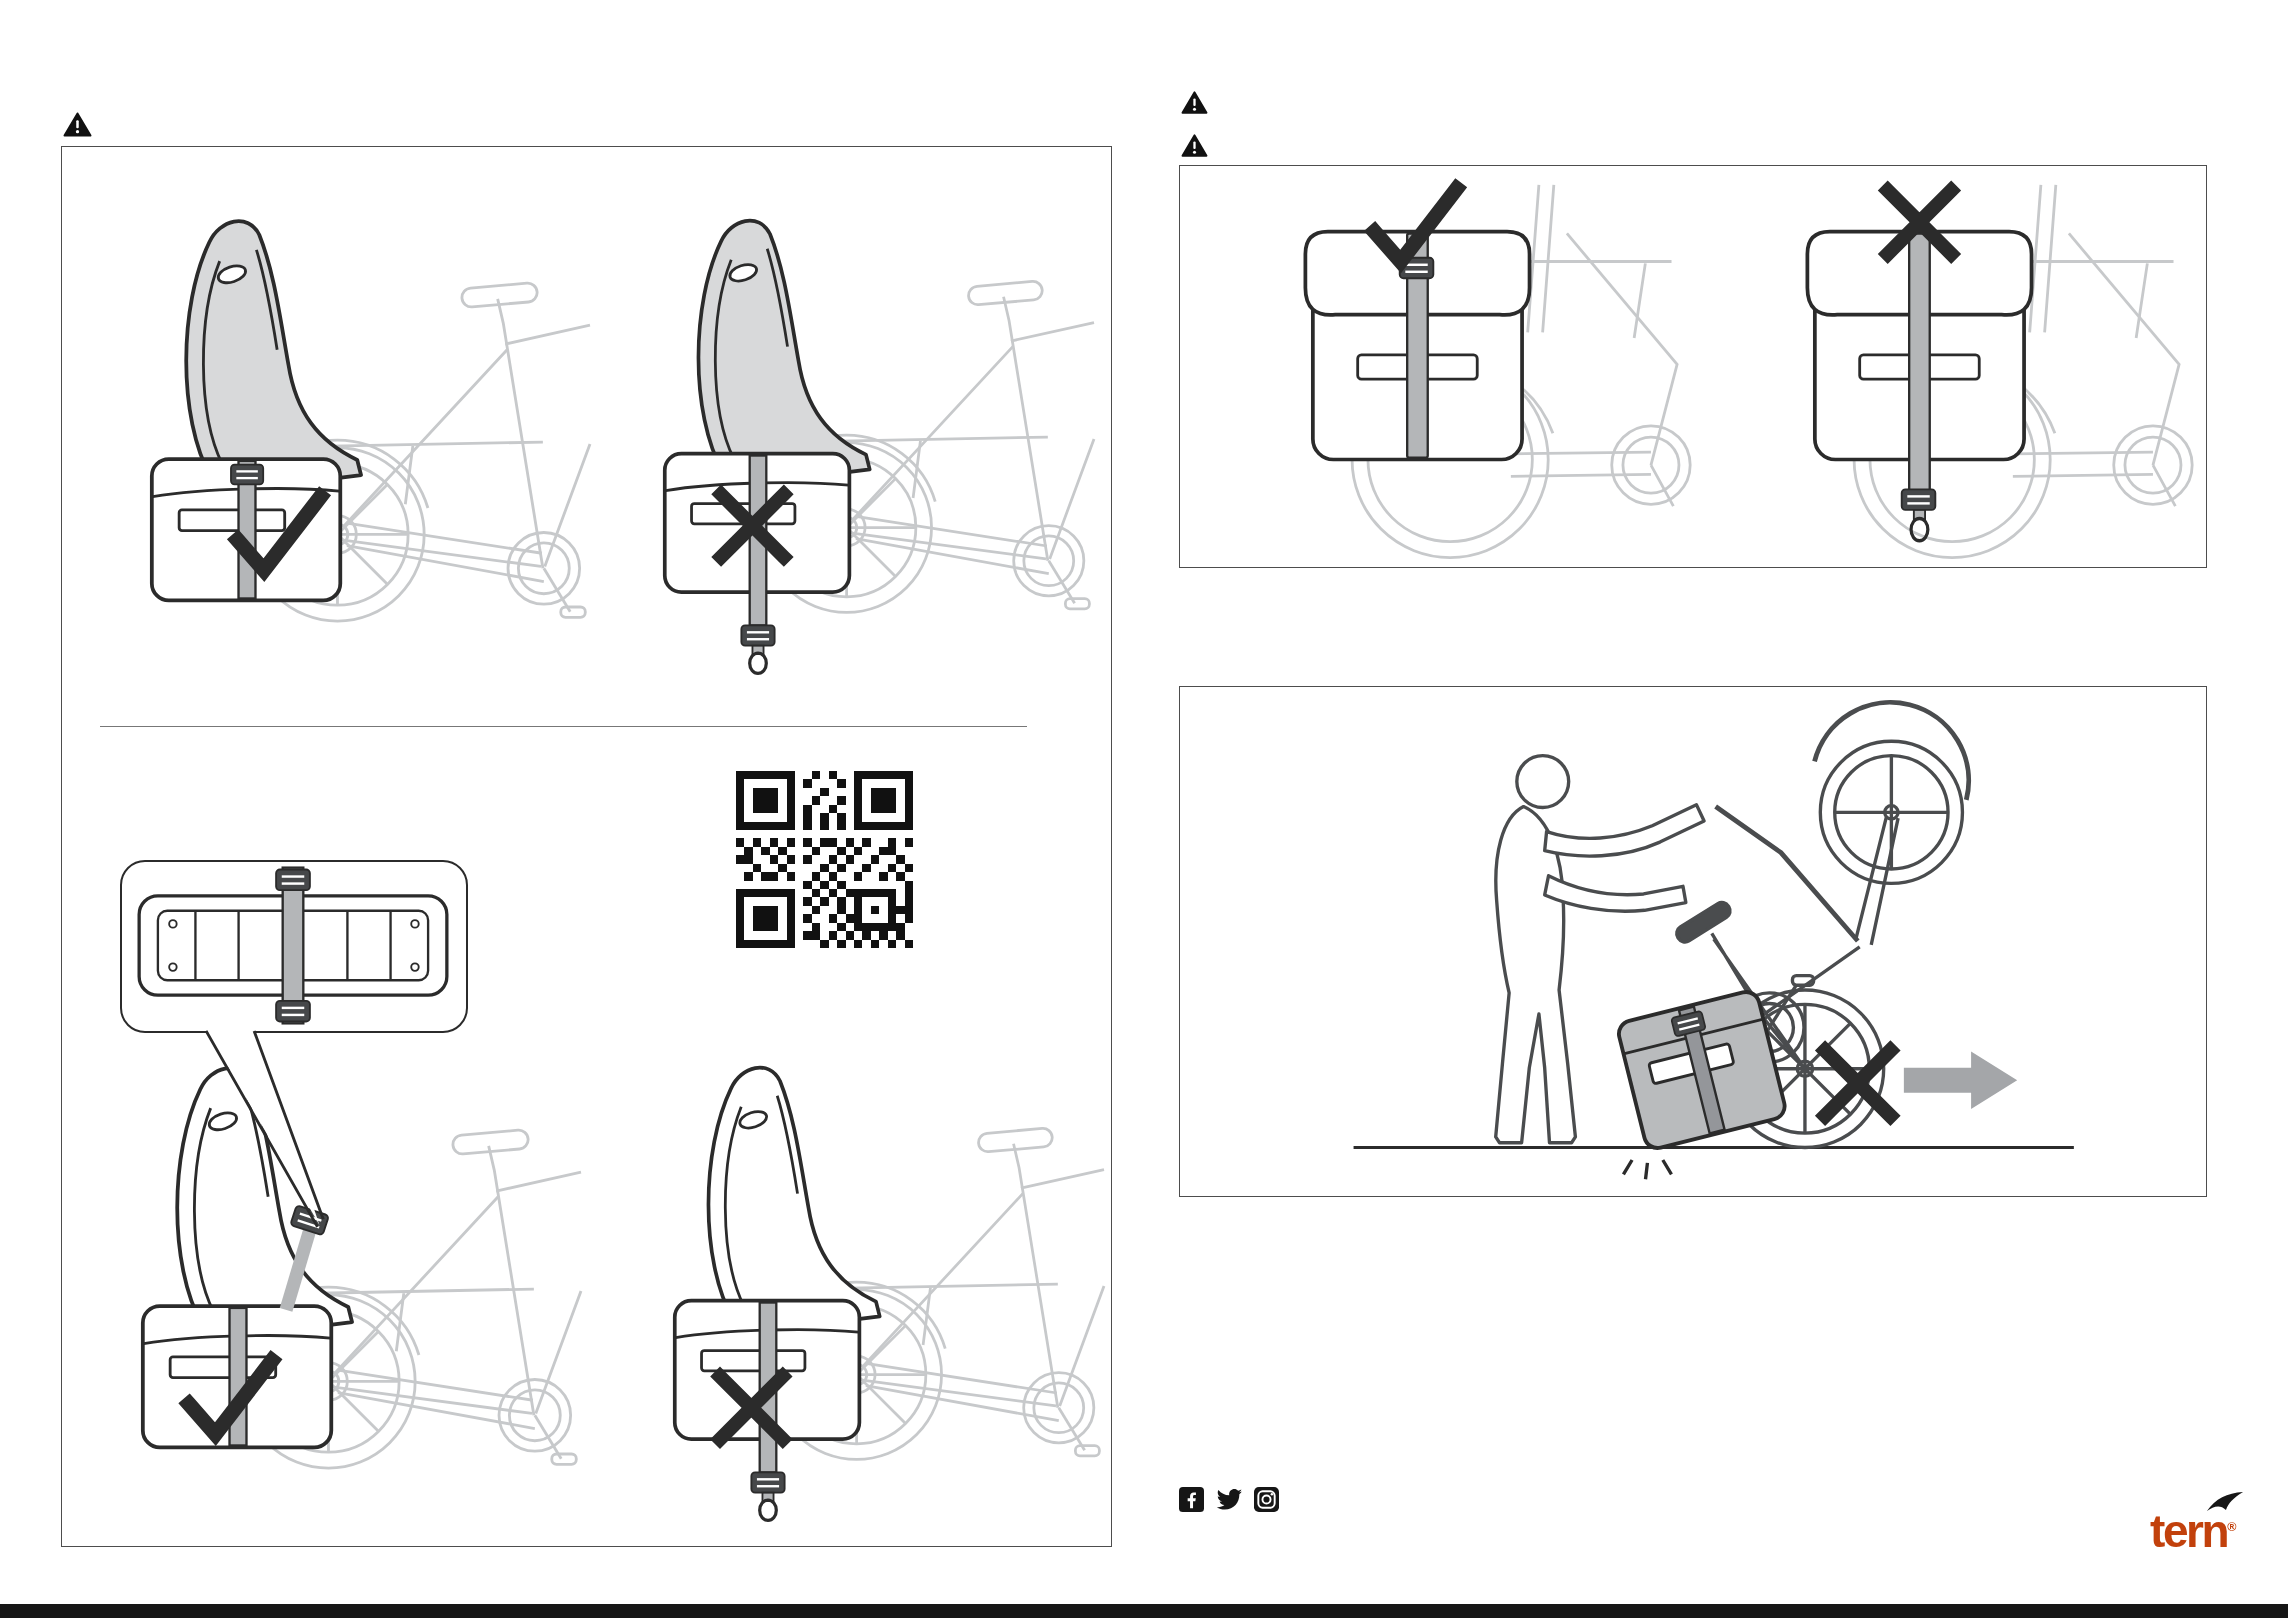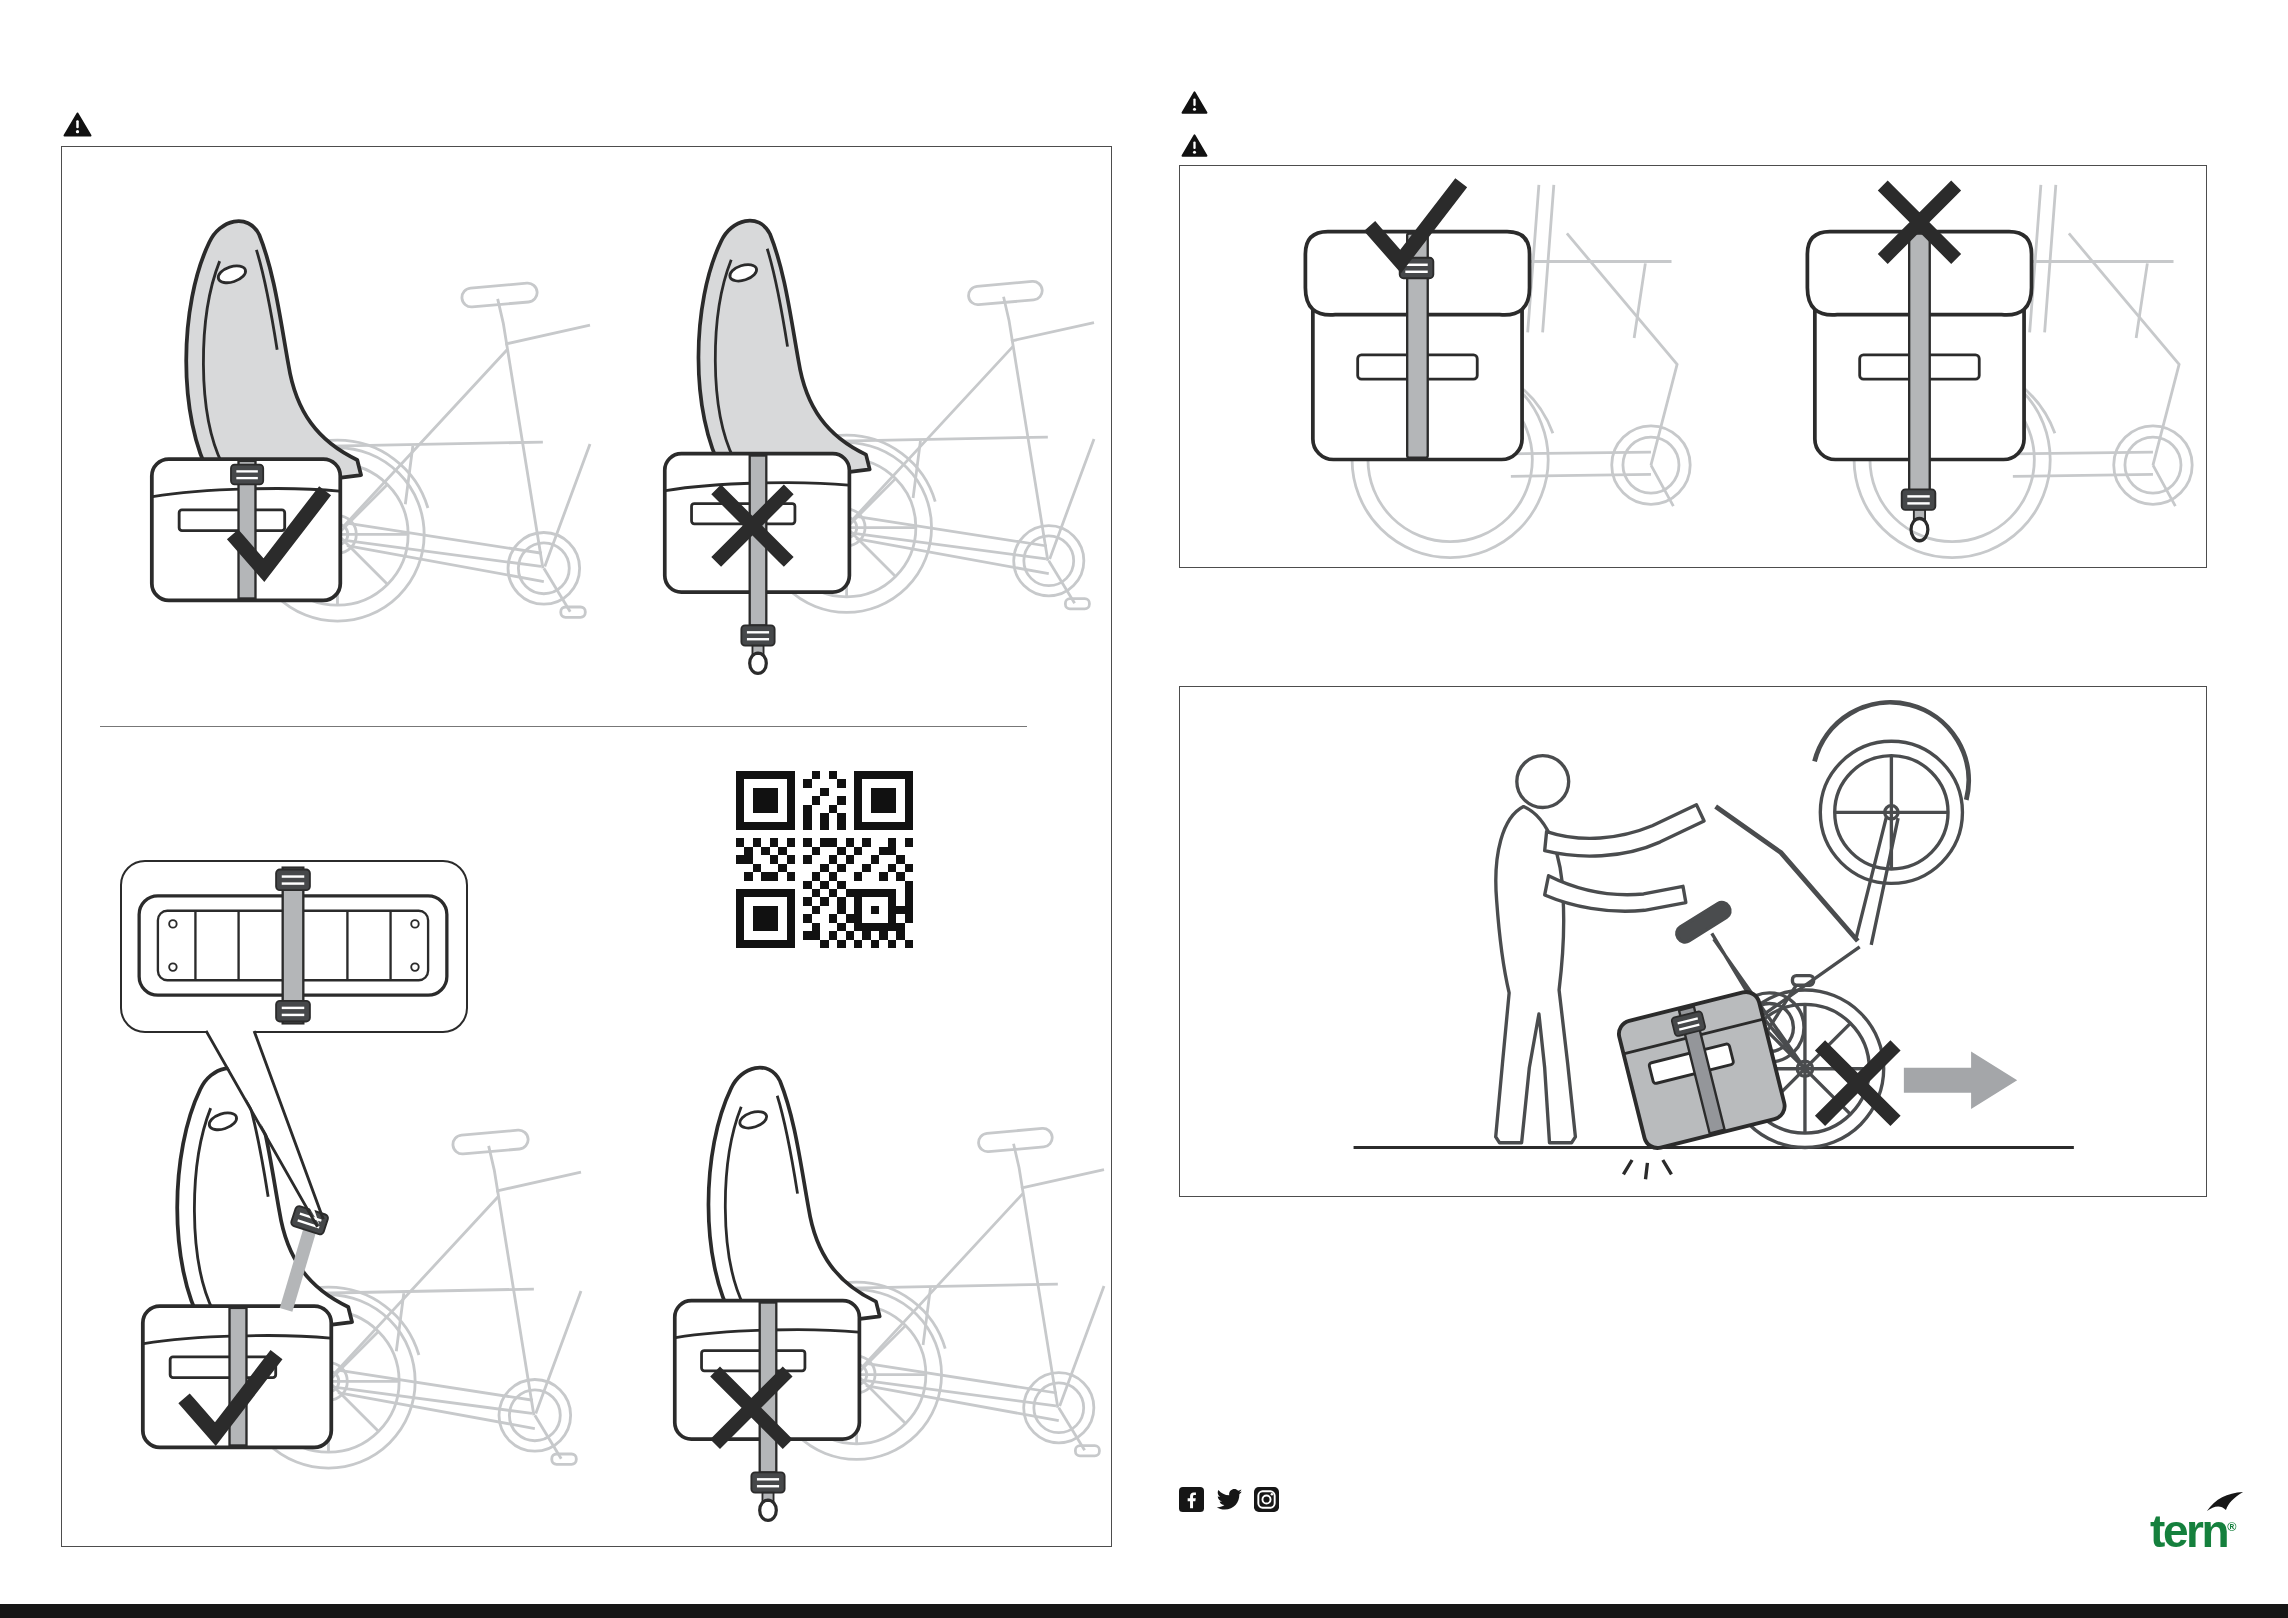--- a/index.html
+++ b/index.html
@@ -8,21 +8,21 @@
   }
   *{margin:0;padding:0;box-sizing:border-box}
   body{background:#fff;font-family:"Liberation Sans",sans-serif}
   .page{position:relative;width:2288px;height:1619px;background:#fff;overflow:hidden}
   .abs{position:absolute}
   .panel{position:absolute;border:1.9px solid var(--panel-border);background:#fff}
   svg{display:block;overflow:visible}
   .callout{border:2.9px solid var(--line);border-radius:25px;background:#fff}
   .divider{position:absolute;border-top:1.9px solid #777}
   .social{display:flex;gap:11.5px;align-items:center}
-  .brand{width:115px;color:#15803d}
+  .brand{width:115px;color:#c2410c}
   .wing{margin-left:56px;margin-bottom:-3.8px}
   .wordmark{font-weight:bold;font-size:46px;letter-spacing:-2.4px;line-height:1}
   .wordmark sup{font-size:12.5px;letter-spacing:0}
 </style>
 </head>
 <body>
 
 <svg width="0" height="0" style="position:absolute" aria-hidden="true">
 <defs>
   <g id="checkg">

